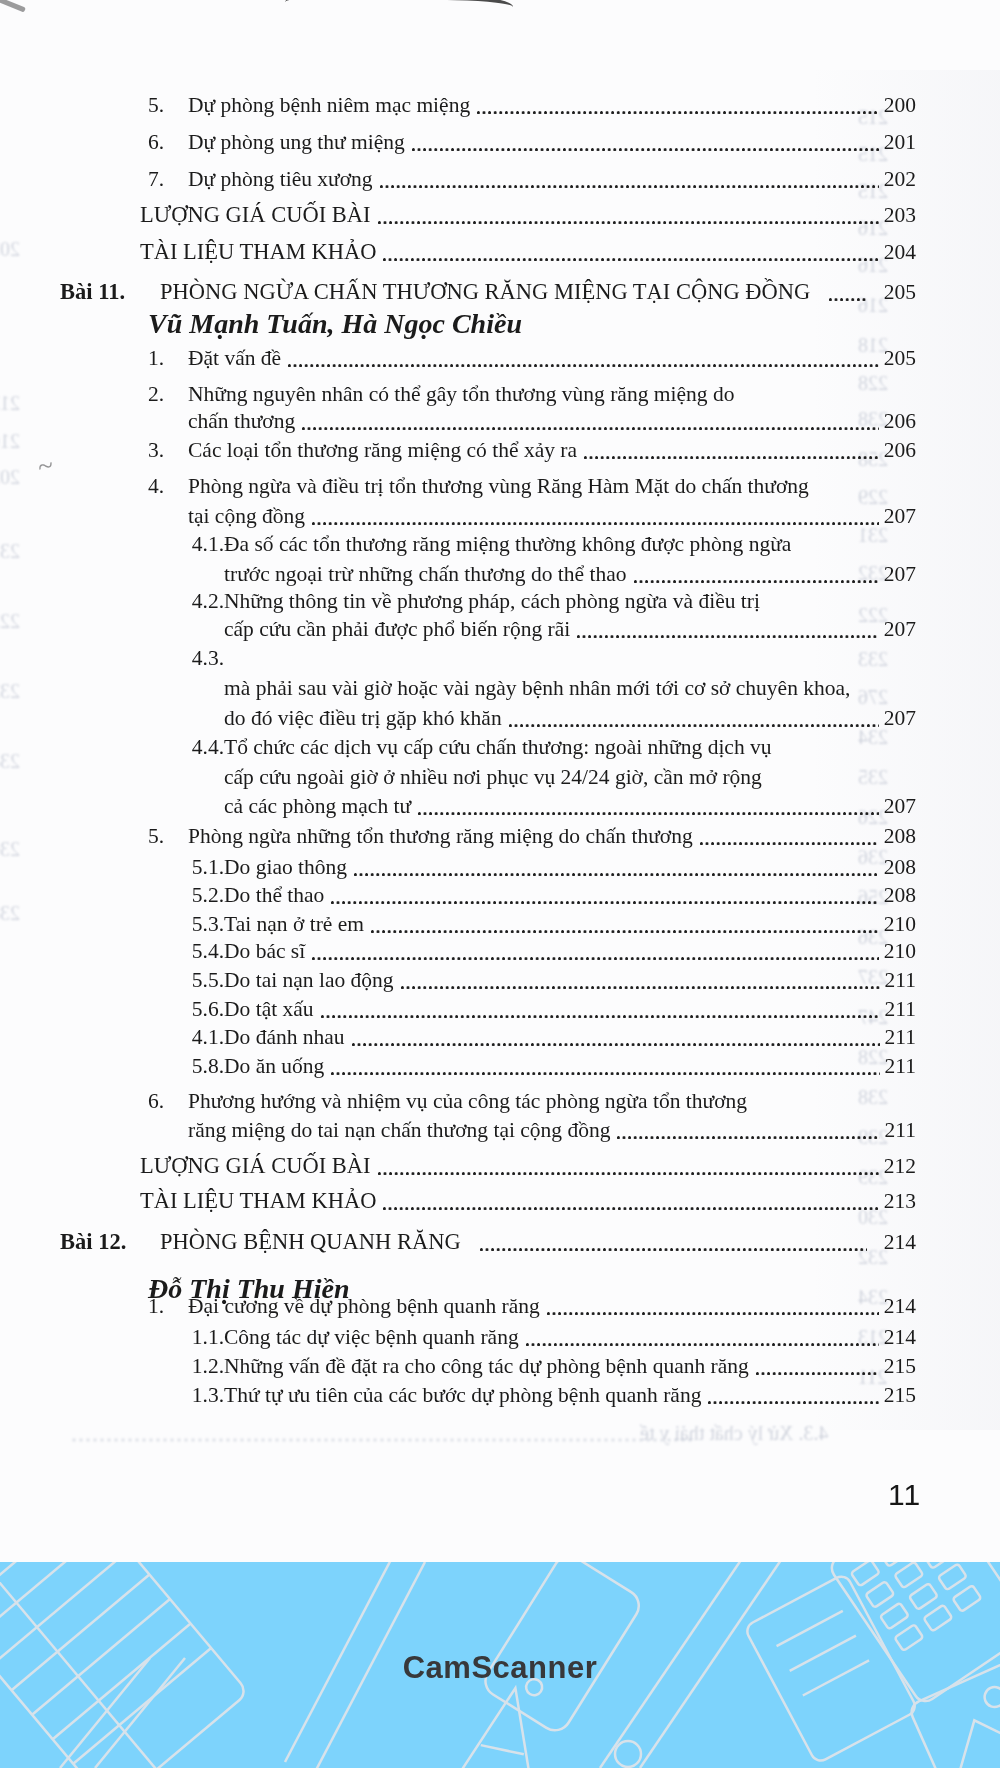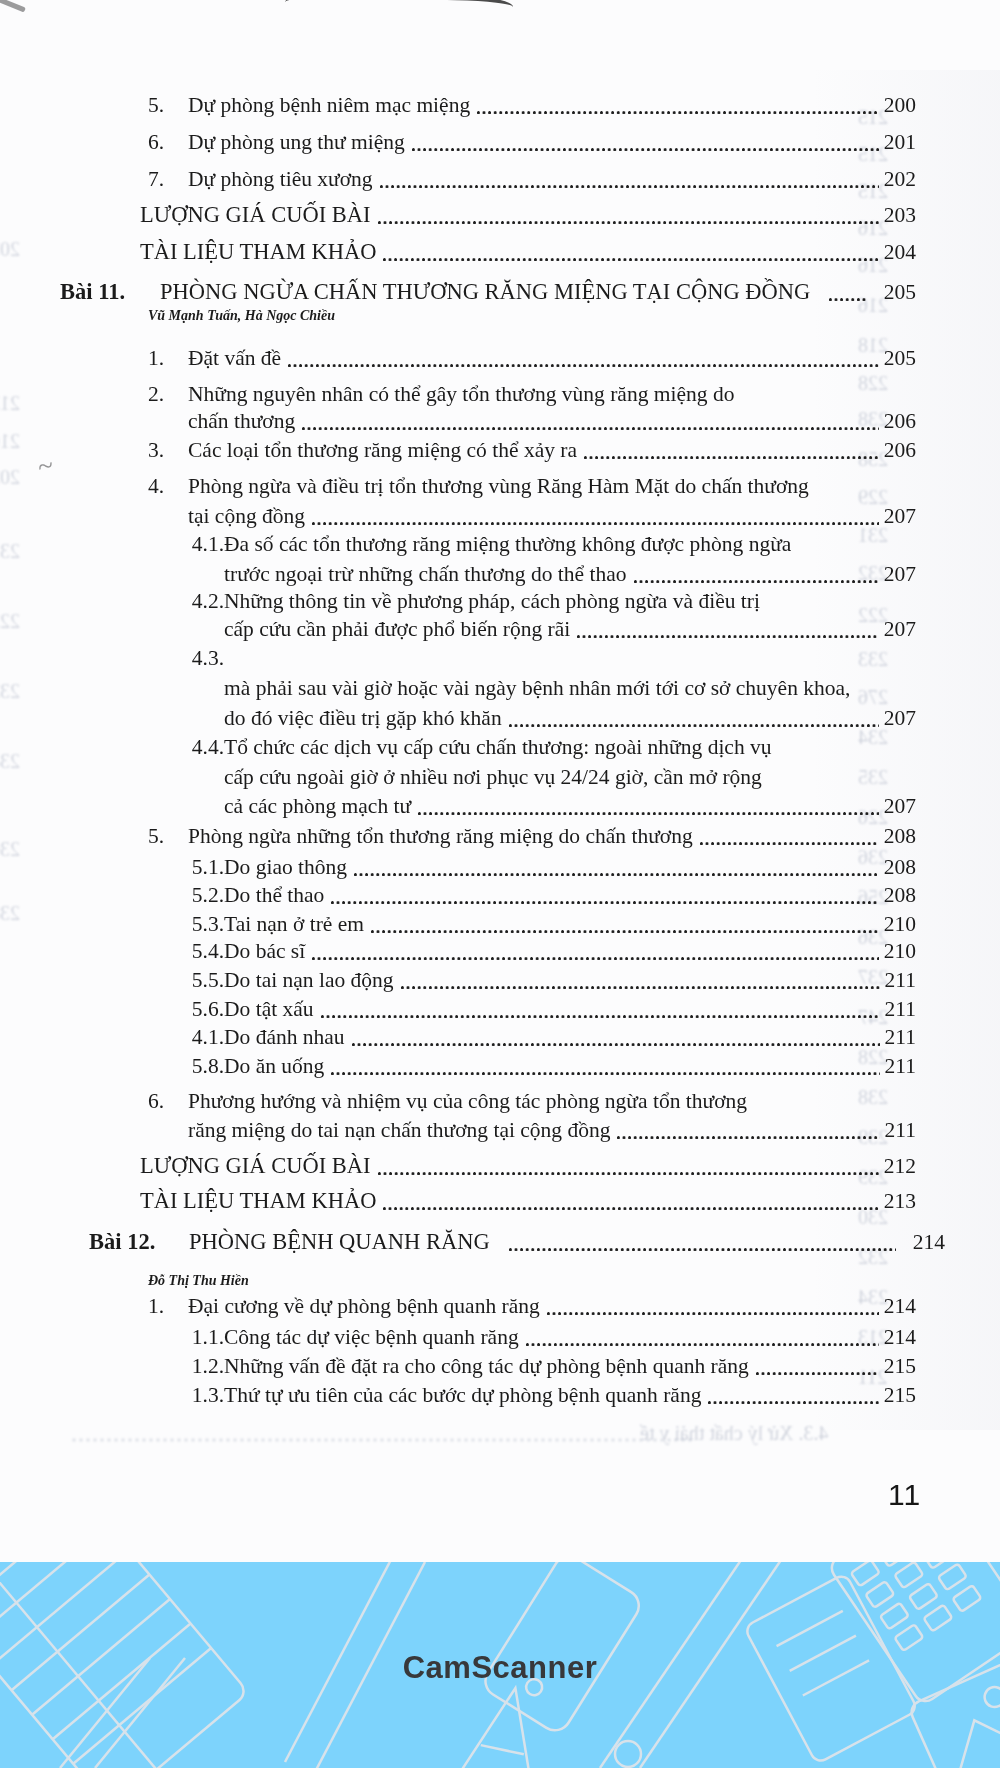--- a/index.html
+++ b/index.html
@@ -49,21 +49,21 @@
     background-size:5.6px 5px;
   }
   .pageref{ flex:0 0 auto; font-size:21.5px; }
   .t-item{ font-size:21.5px; line-height:27px; }
   .t-item .num{ width:40px; }
   .t-sub{ font-size:21.5px; line-height:27px;text-align:right; }
   .t-sub .num{ width:48px; }
   .t-section{ font-size:22.5px; line-height:28px; }
   .t-chapter{ font-size:22.5px; line-height:28px;gap:12px; }
   .t-chapter .num{ width:88px; font-weight:700; }
-  .t-author{ font-size:14px; font-weight:700; font-style:italic; }
+  .t-author{ font-size:28px; font-weight:700; font-style:italic; }
   .t-cont{ font-size:21.5px; line-height:27px; }
   
   .folio{
     position:absolute; left:888px; top:1478px; width:40px;
     font-family:"Liberation Sans","DejaVu Sans",sans-serif;
     font-size:30px; color:#161616; letter-spacing:1px;
   }
   
   .footer{
     position:absolute; left:0; top:1562px; width:1000px; height:206px;
@@ -308,21 +308,21 @@
       <div class="row t-section" style="top: 1152px; left: 140px; width: 776px;">
         <span class="txt">LƯỢNG GIÁ CUỐI BÀI</span>
         <span class="leader"></span>
         <span class="pageref">212</span>
       </div>
       <div class="row t-section" style="top: 1187px; left: 140px; width: 776px;">
         <span class="txt">TÀI LIỆU THAM KHẢO</span>
         <span class="leader"></span>
         <span class="pageref">213</span>
       </div>
-      <div class="row t-chapter" style="top: 1228px; left: 60px; width: 856px; margin-left: 29px;">
+      <div class="row t-chapter" style="top: 1228px; left: 60px; width: 856px;">
         <span class="num">Bài 12.</span>
         <span class="txt">PHÒNG BỆNH QUANH RĂNG</span>
         <span class="leader"></span>
         <span class="pageref">214</span>
       </div>
       <div class="row t-author" style="top: 1257px; left: 148px; width: 768px; margin-top: 16px;">
         <span class="txt">Đỗ Thị Thu Hiền</span>
       </div>
       <div class="row t-item" style="top: 1293px; left: 148px; width: 768px;">
         <span class="num">1.</span>

